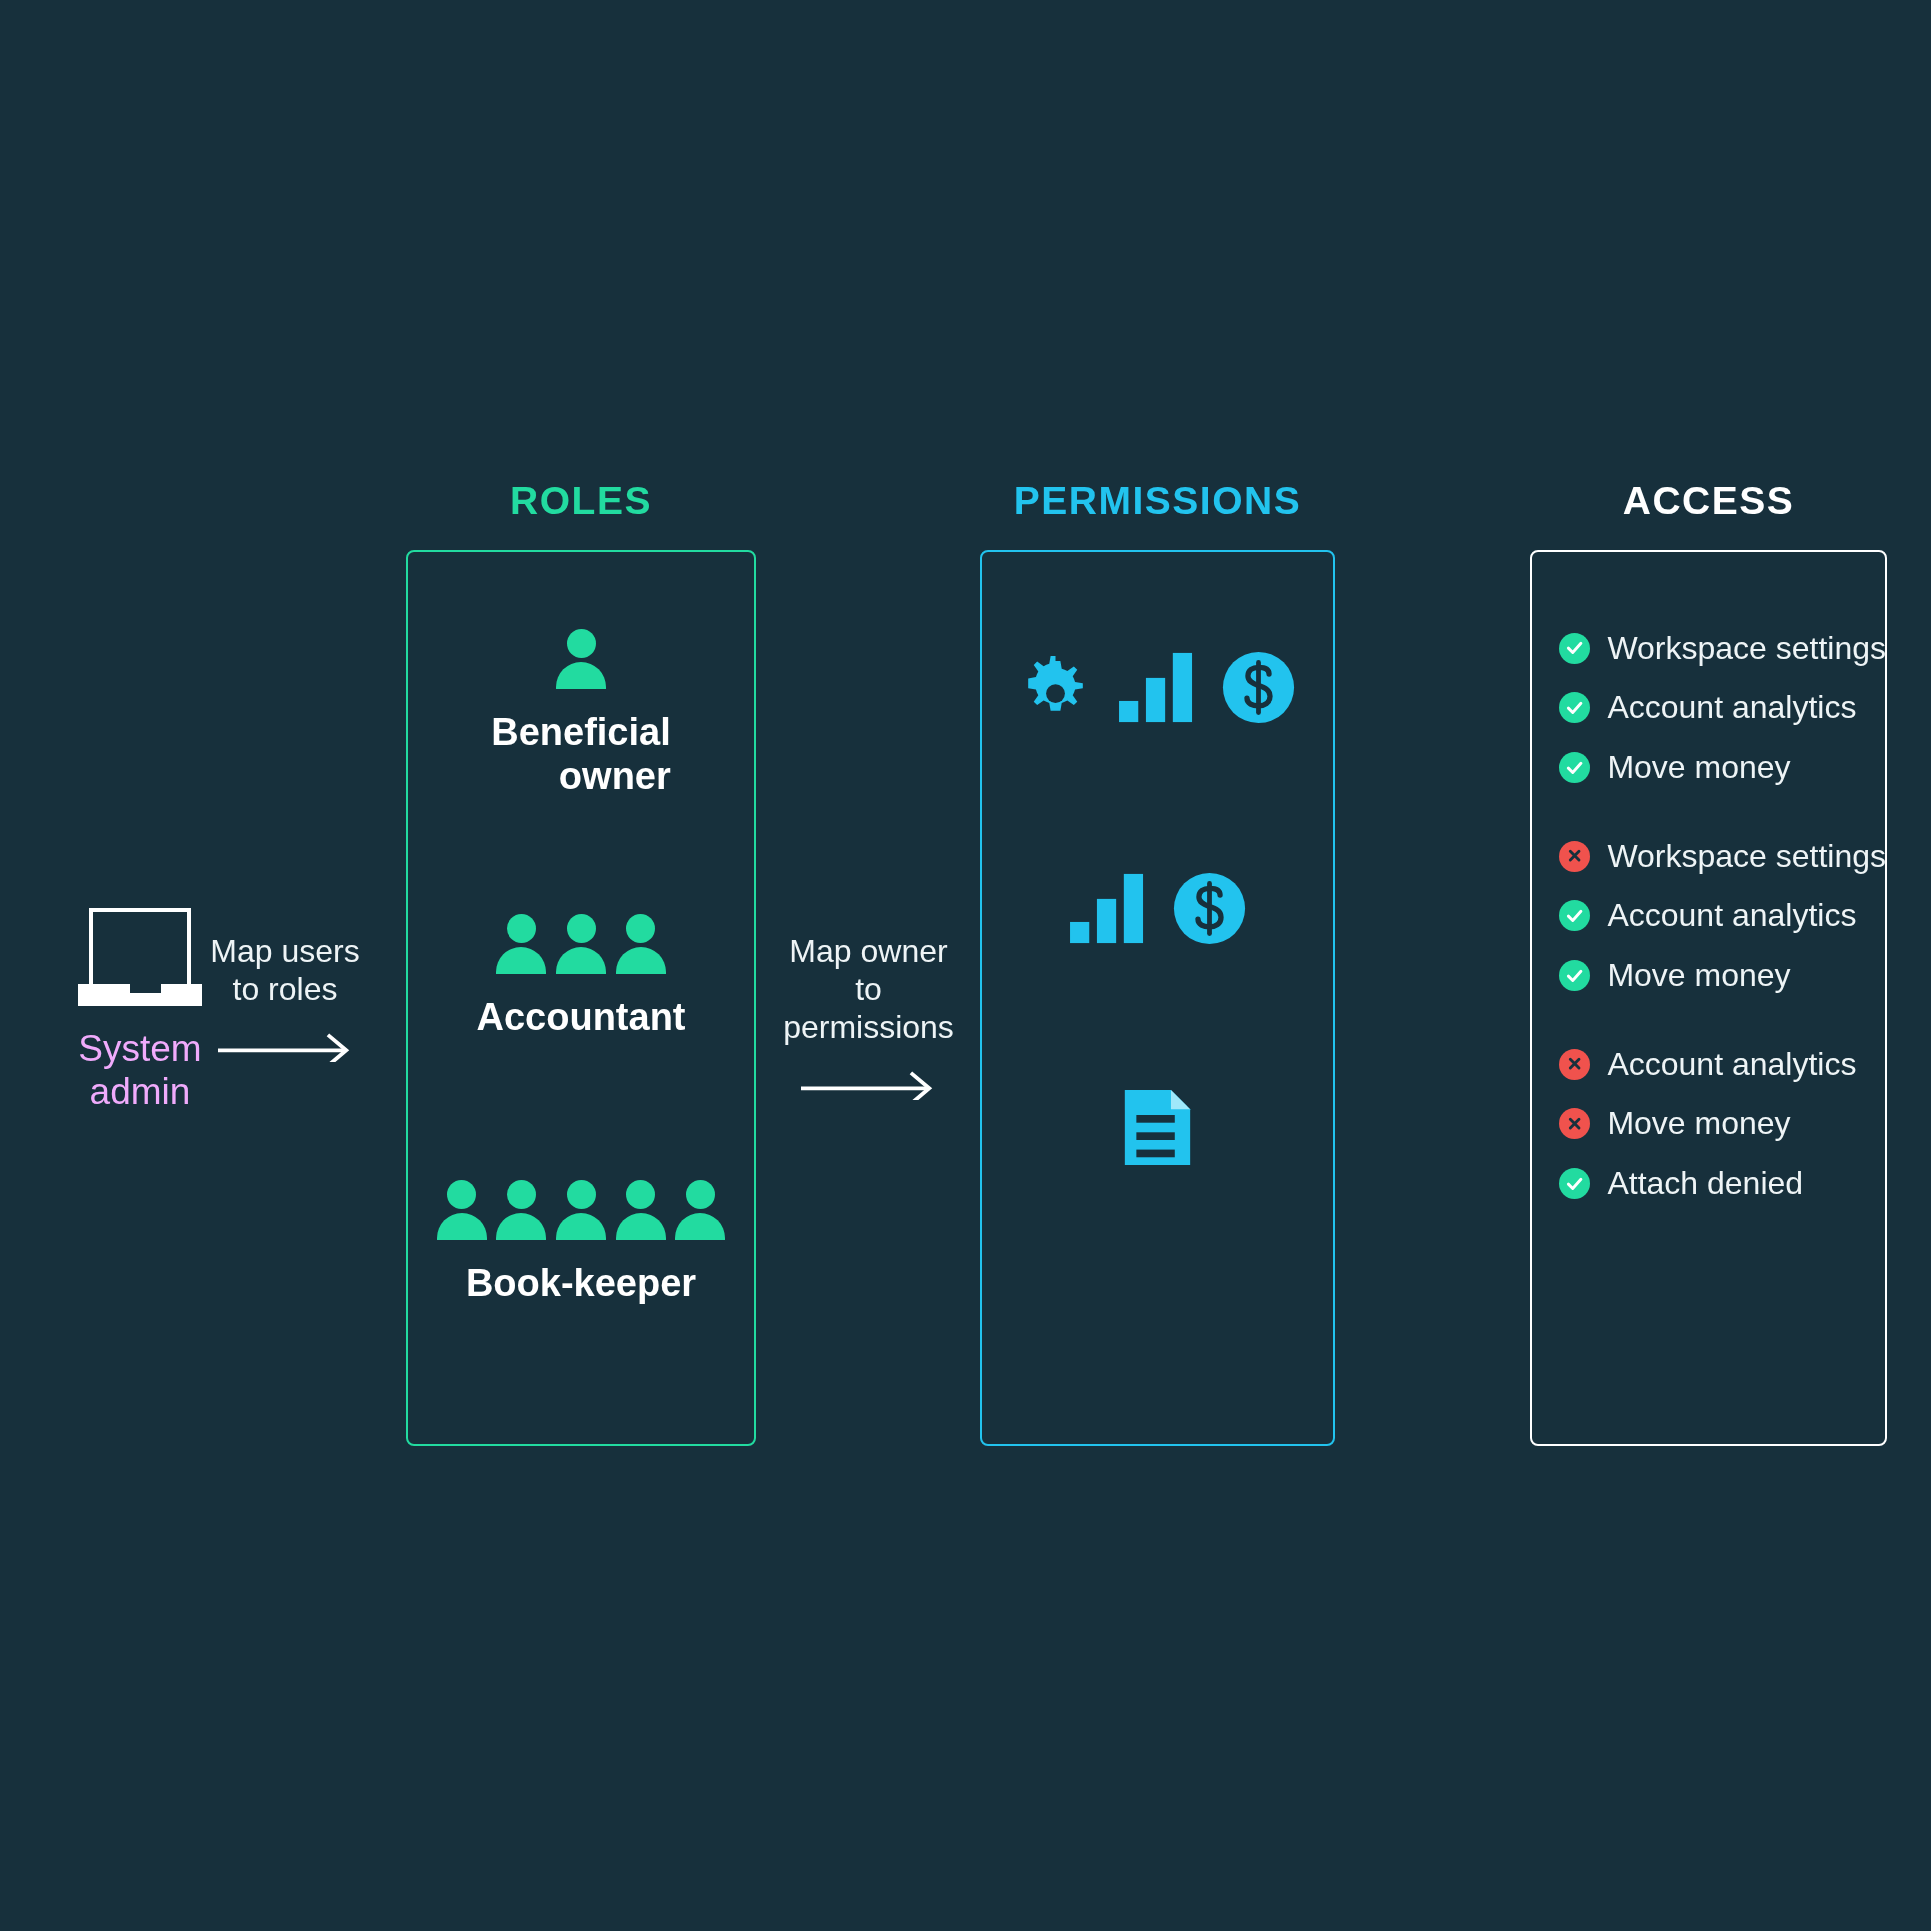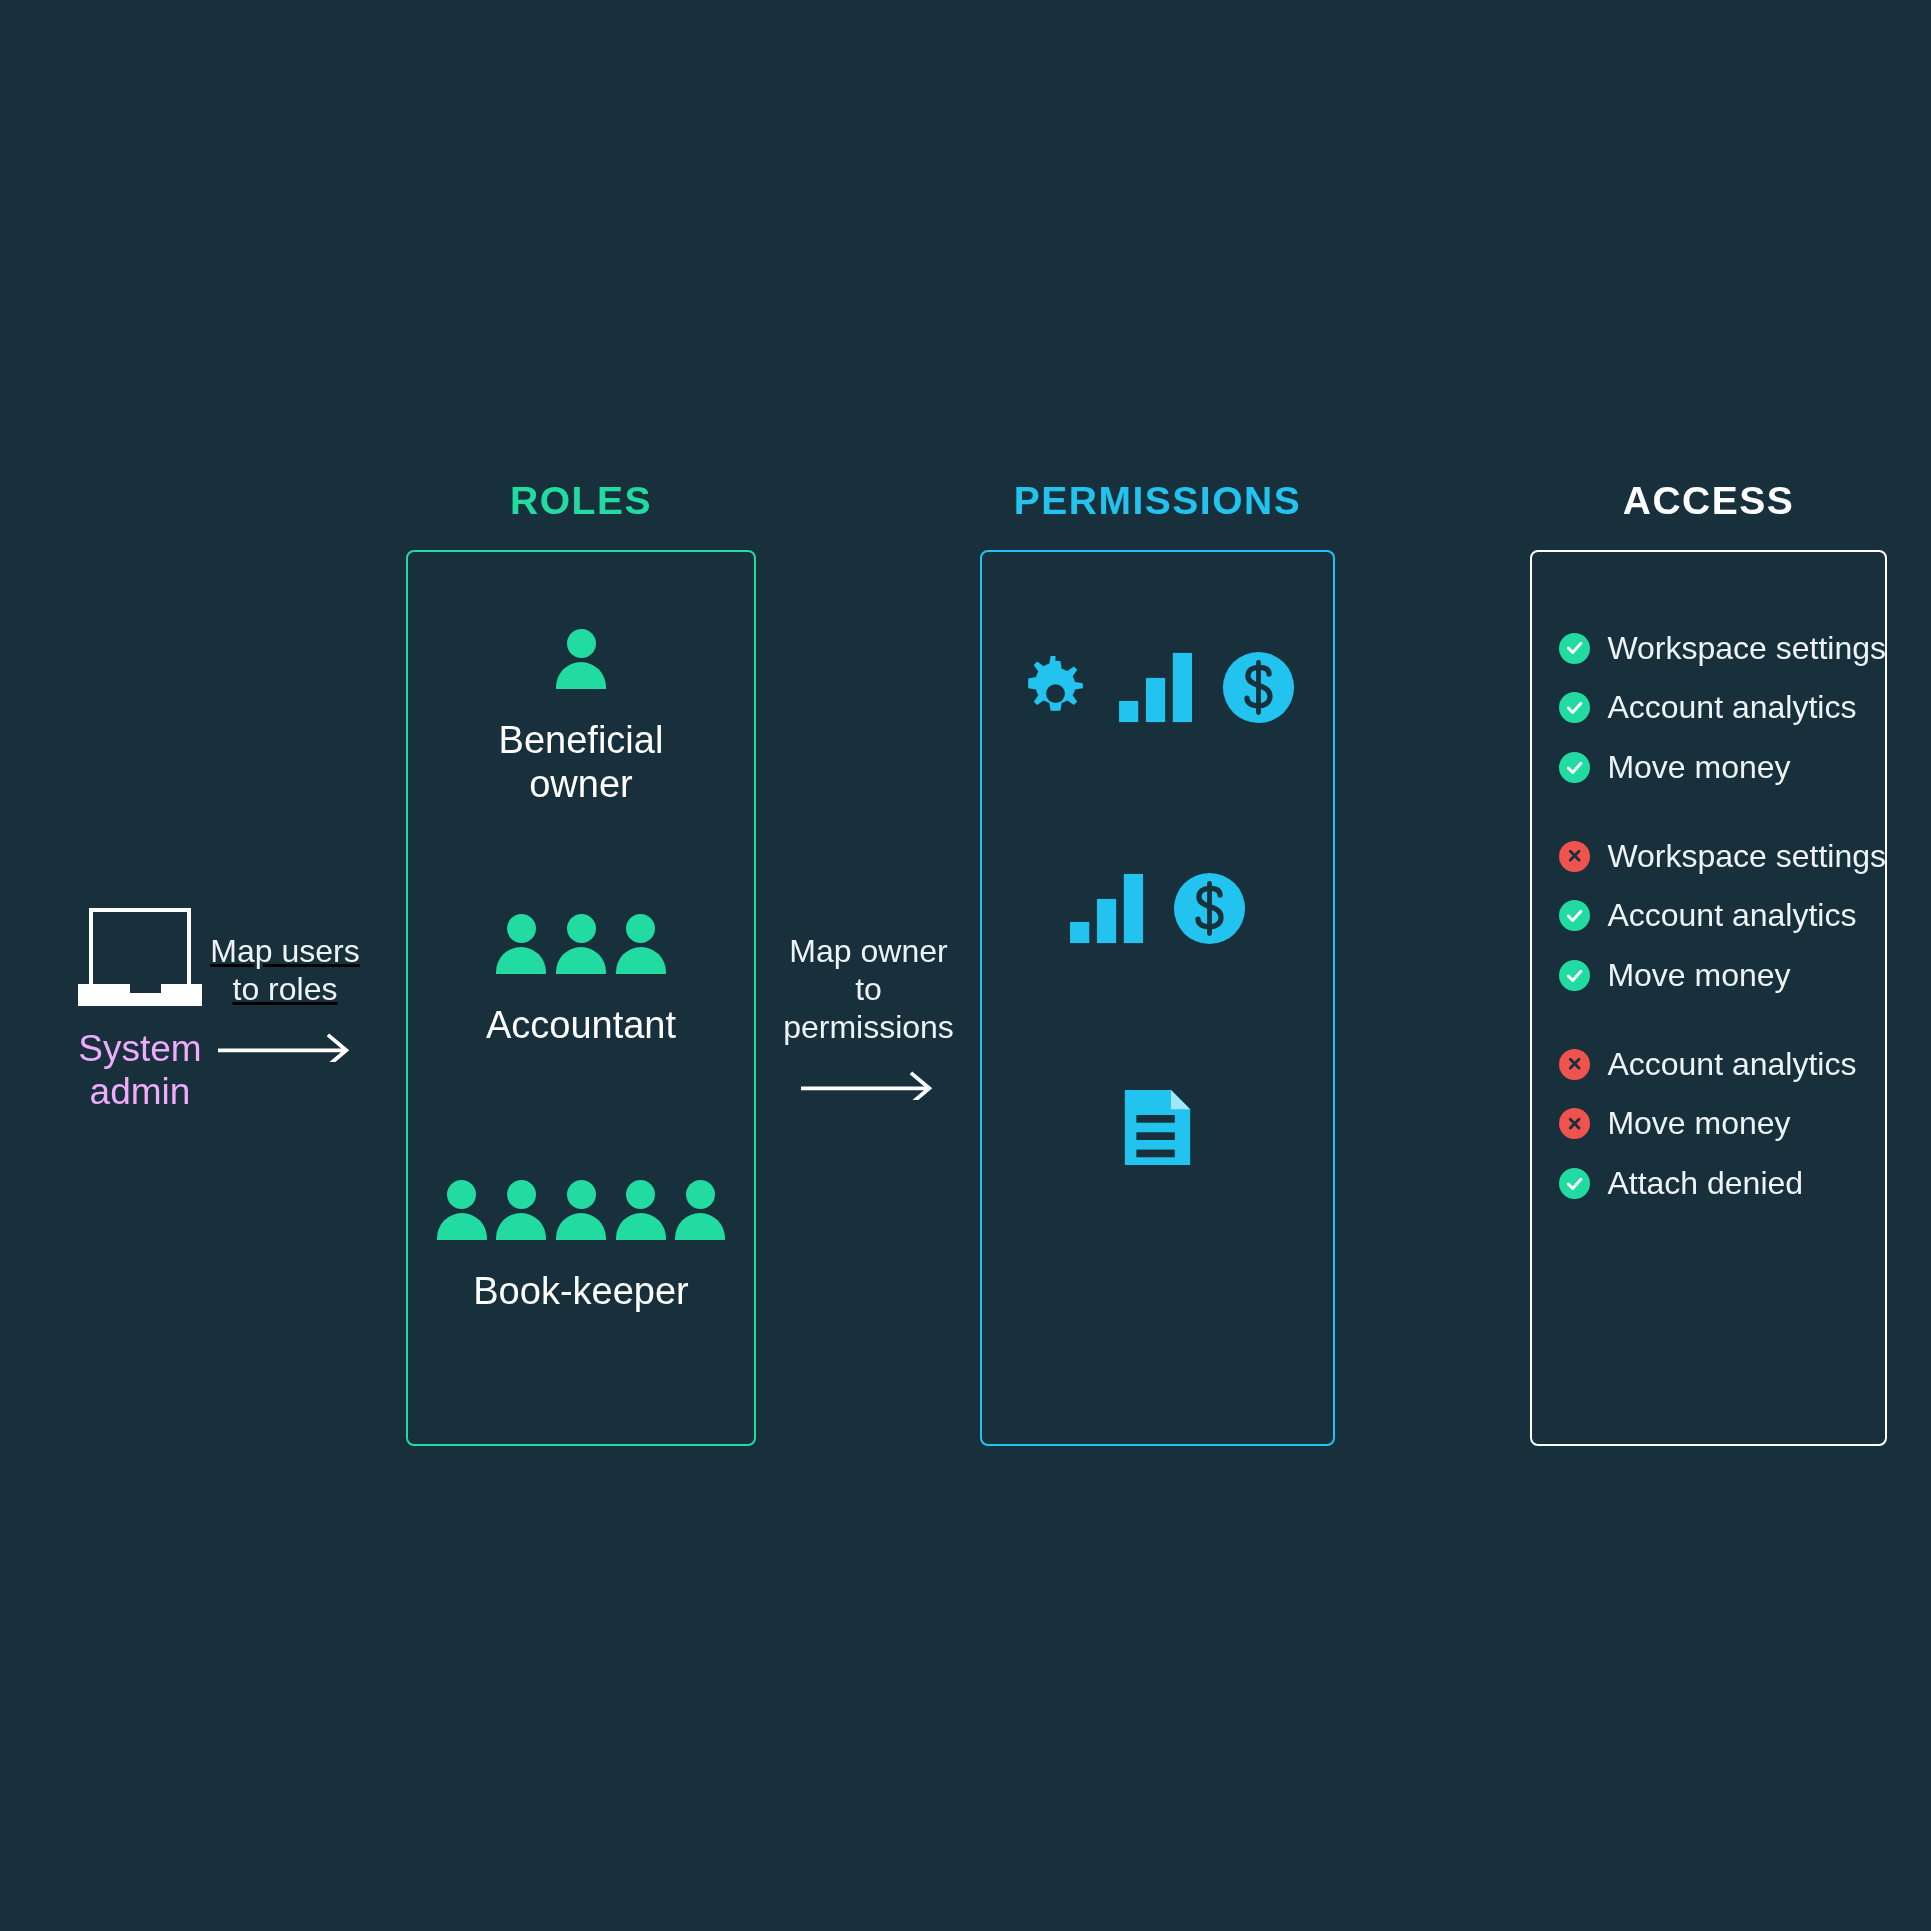--- a/index.html
+++ b/index.html
@@ -80,21 +80,21 @@
     line-height: 38px;
     text-align: center;
     font-weight: 400;
     white-space: pre-line;
   }
   .arrow-line {
     margin-top: 21px;
     width: 135px;
     height: 33px;
   }
-  #arrow-1 { left: 208px; top: 932px; width: 154px; text-decoration: underline; }
+  #arrow-1 { left: 208px; top: 932px; width: 154px; }
   #arrow-2 { left: 777px; top: 932px; width: 183px; }
   #arrow-3 { left: 1352px; top: 898px; width: 174px; }
 
   
   .col {
     position: absolute;
   }
   .col-title {
     position: absolute;
     width: 100%;
@@ -160,26 +160,26 @@
   .person .body {
     position: absolute;
     left: 0;
     top: 33px;
     width: 50px;
     height: 27px;
     background: #22dba0;
     border-radius: 25px 25px 0 0;
   }
   .role-label {
-    margin-top: 29px;
+    margin-top: 21px;
     color: #ffffff;
     font-size: 38px;
     line-height: 44px;
-    text-align: center;
-    font-weight: 400;
+    text-align: right;
+    font-weight: 700;
     white-space: pre-line;
   }
 
   
   .perm-group {
     position: absolute;
     width: 100%;
     display: flex;
     align-items: center;
     justify-content: center;

